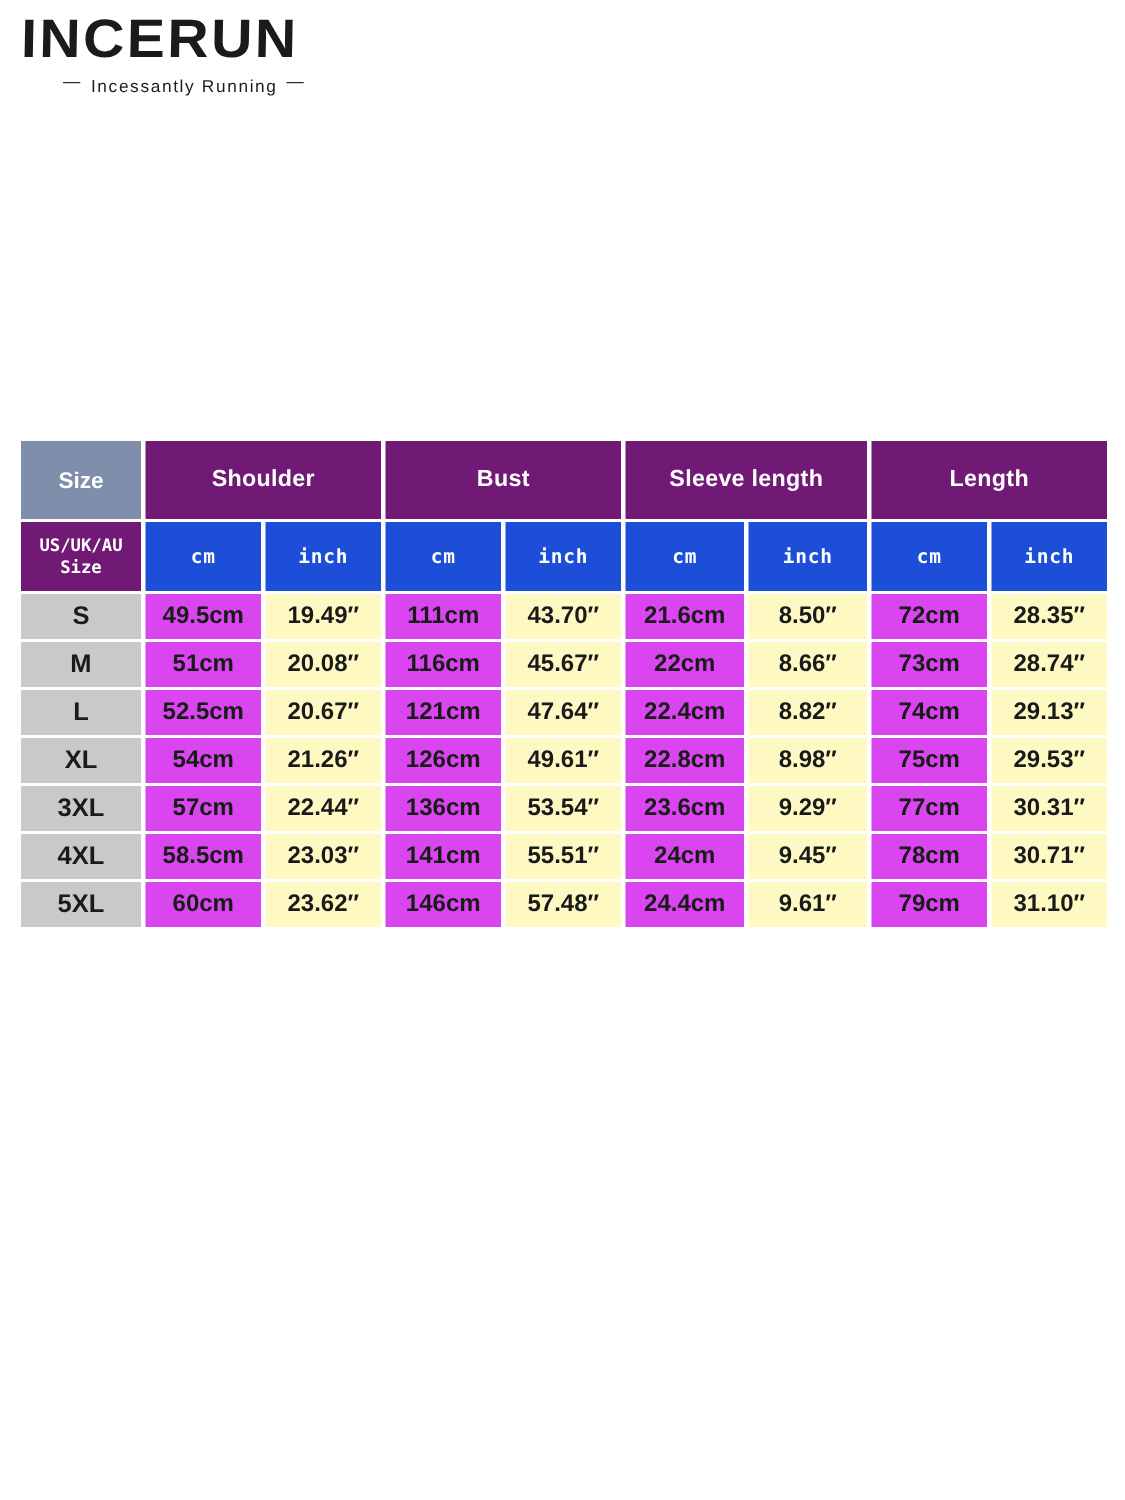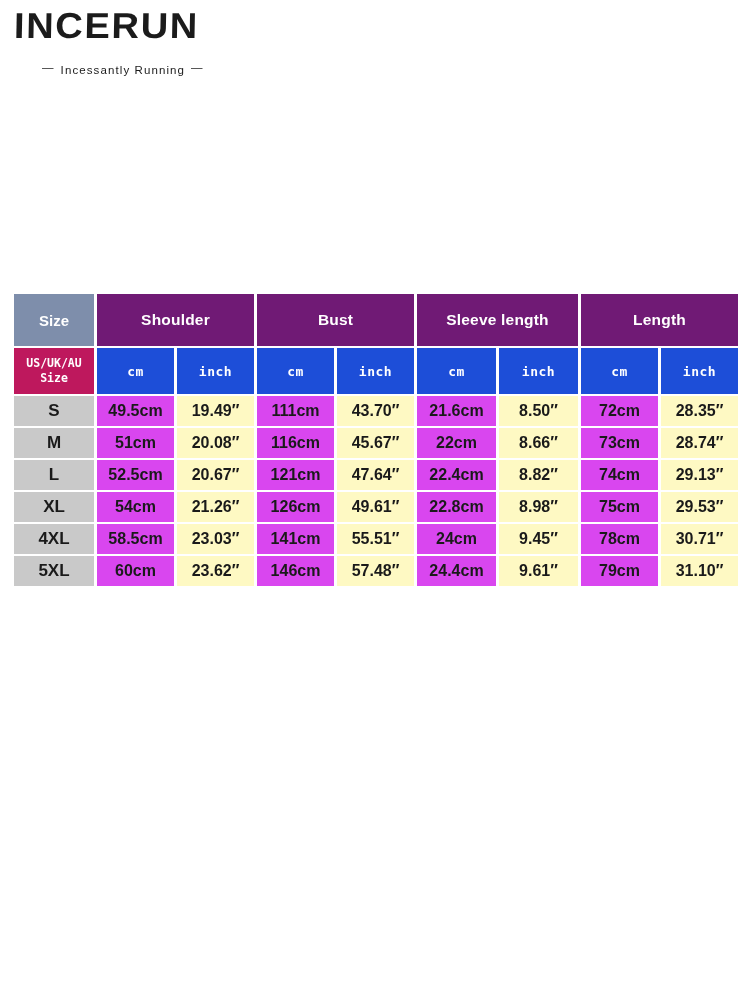--- a/index.html
+++ b/index.html
@@ -28,21 +28,21 @@
     font-size: 36px;
     font-weight: bold;
     letter-spacing: 1.5px;
     color: #1b1b1b;
     line-height: 36px;
     transform: scaleX(1.06) skewX(-1deg);
     transform-origin: left center;
     white-space: nowrap;
   }
   .brand-tag {
-    margin-top: 20px;
+    margin-top: 8px;
     font-family: "Liberation Sans", sans-serif;
     font-size: 11.5px;
     letter-spacing: 1.1px;
     color: #1b1b1b;
     white-space: nowrap;
     padding-left: 22px;
   }
   .brand-tag .dash {
     display: inline-block;
     padding: 0 6px;
@@ -92,21 +92,21 @@
   th.sub {
     background: #1d4ed8;
     color: #ffffff;
     height: 46px;
     font-family: "DejaVu Sans Mono", monospace;
     font-size: 13px;
     font-weight: bold;
     letter-spacing: 0.5px;
   }
   th.sub-size {
-    background: #be185d;
+    background: #701a75;
     color: #ffffff;
     height: 46px;
     font-family: "DejaVu Sans Mono", monospace;
     font-size: 11.5px;
     font-weight: bold;
     line-height: 15px;
     letter-spacing: 0px;
   }
 
   
@@ -217,20 +217,31 @@
           <td class="c-cm">54cm</td>
           <td class="c-in">21.26″</td>
           <td class="c-cm">126cm</td>
           <td class="c-in">49.61″</td>
           <td class="c-cm">22.8cm</td>
           <td class="c-in">8.98″</td>
           <td class="c-cm">75cm</td>
           <td class="c-in">29.53″</td>
         </tr>
         <tr>
+          <td class="c-size">3XL</td>
+          <td class="c-cm">57cm</td>
+          <td class="c-in">22.44″</td>
+          <td class="c-cm">136cm</td>
+          <td class="c-in">53.54″</td>
+          <td class="c-cm">23.6cm</td>
+          <td class="c-in">9.29″</td>
+          <td class="c-cm">77cm</td>
+          <td class="c-in">30.31″</td>
+        </tr>
+        <tr>
           <td class="c-size">4XL</td>
           <td class="c-cm">58.5cm</td>
           <td class="c-in">23.03″</td>
           <td class="c-cm">141cm</td>
           <td class="c-in">55.51″</td>
           <td class="c-cm">24cm</td>
           <td class="c-in">9.45″</td>
           <td class="c-cm">78cm</td>
           <td class="c-in">30.71″</td>
         </tr>

